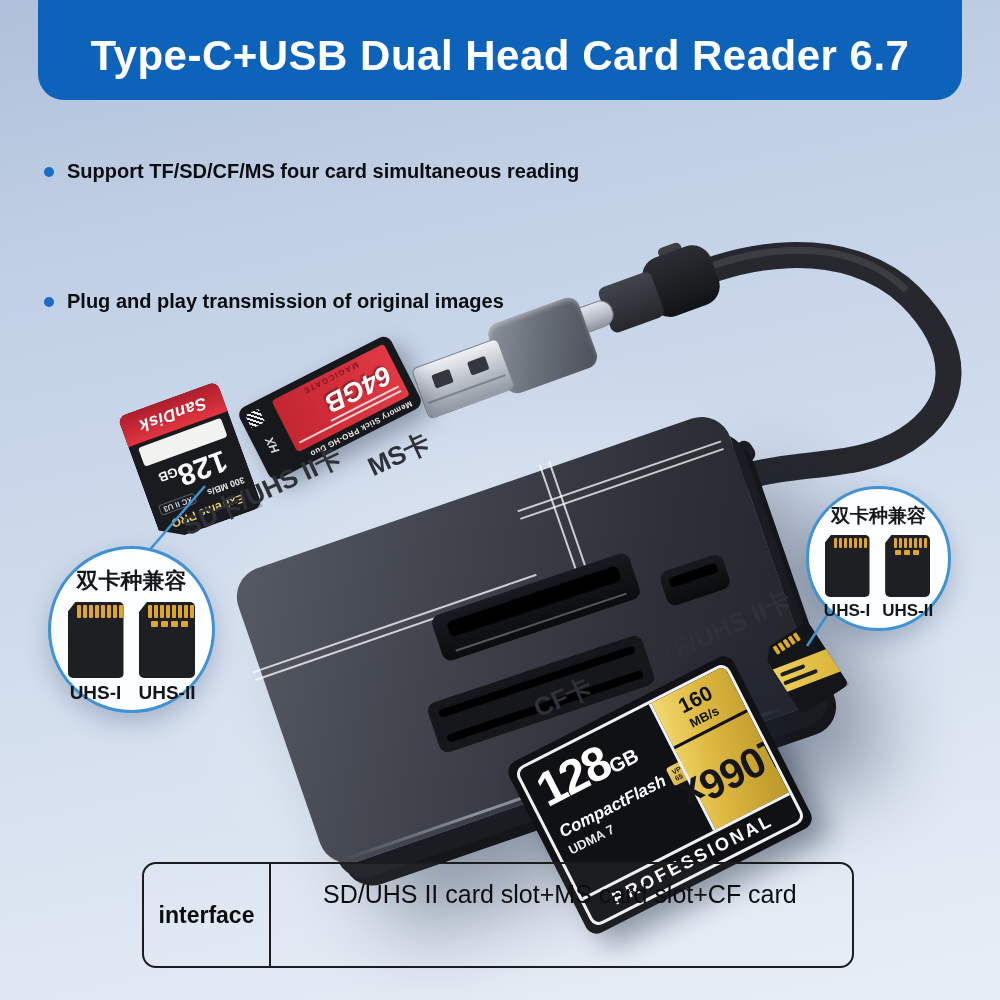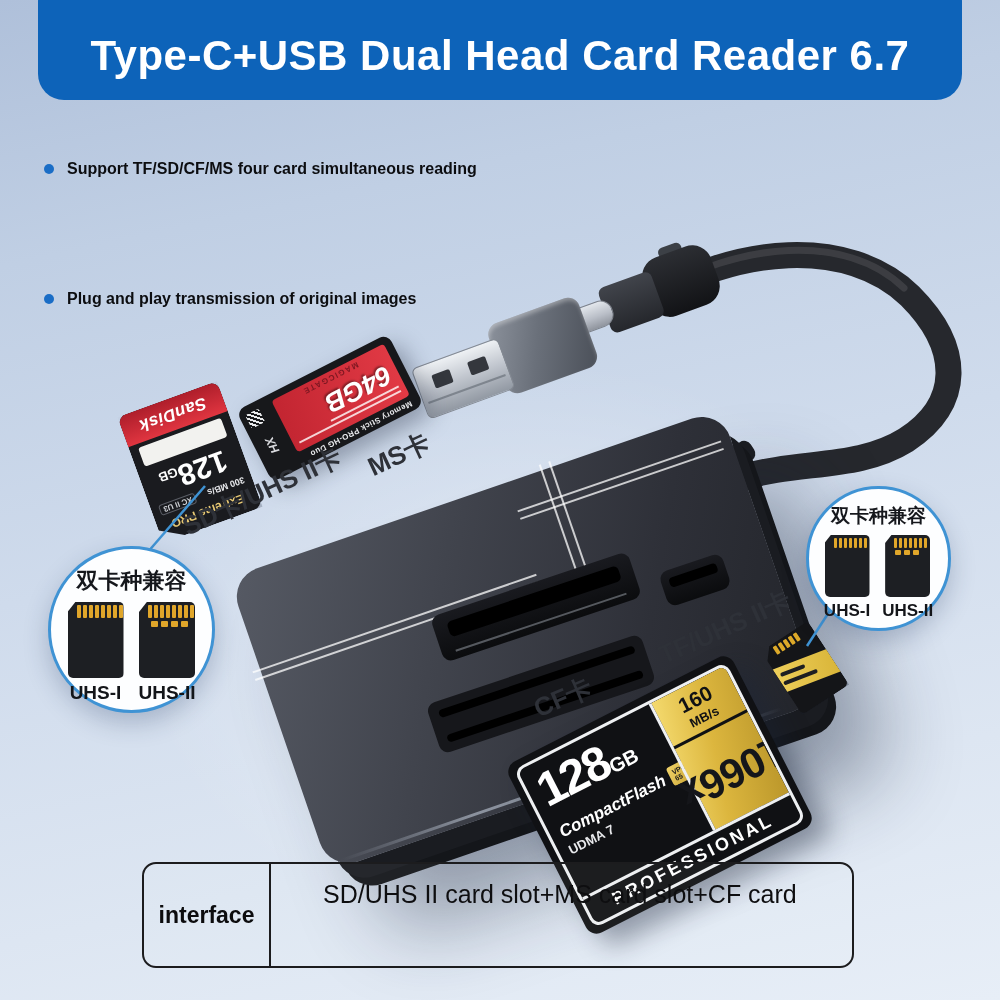--- a/index.html
+++ b/index.html
@@ -12,21 +12,21 @@
     background:radial-gradient(closest-side,rgba(255,255,255,.38),rgba(255,255,255,0)); }
 
   
   .banner { position:absolute; left:38px; right:38px; top:-24px; height:124px;
     background:#0d63b9; border-radius:26px; display:flex; align-items:flex-end; justify-content:center; }
   .banner span { color:#fff; font-size:42px; font-weight:bold; letter-spacing:.5px; padding-bottom:20px; white-space:nowrap; }
 
   
   .feature { position:absolute; left:44px; display:flex; align-items:center; gap:13px; }
   .feature .dot { width:10px; height:10px; border-radius:50%; background:#1a6dc6; flex:none; }
-  .feature span.txt { font-size:16px; font-weight:bold; color:#0c0d10; white-space:nowrap; }
+  .feature span.txt { font-size:20px; font-weight:bold; color:#0c0d10; white-space:nowrap; }
   .f1 { top:160px; } .f2 { top:226px; } .f3 { top:290px; }
 
   
   .overlay-svg { position:absolute; left:0; top:0; pointer-events:none; }
 
   
   .typec-group { position:absolute; left:545px; top:258px; width:180px; height:86px; transform:rotate(-20deg); }
   .c-tip { position:absolute; left:0; top:30px; width:66px; height:27px; border-radius:13px;
     background:linear-gradient(180deg,#e3e7ec,#b9bec7 55%,#8f949d); border:1px solid #7d828b; }
   .c-collar { position:absolute; left:58px; top:19px; width:56px; height:48px; border-radius:7px;

